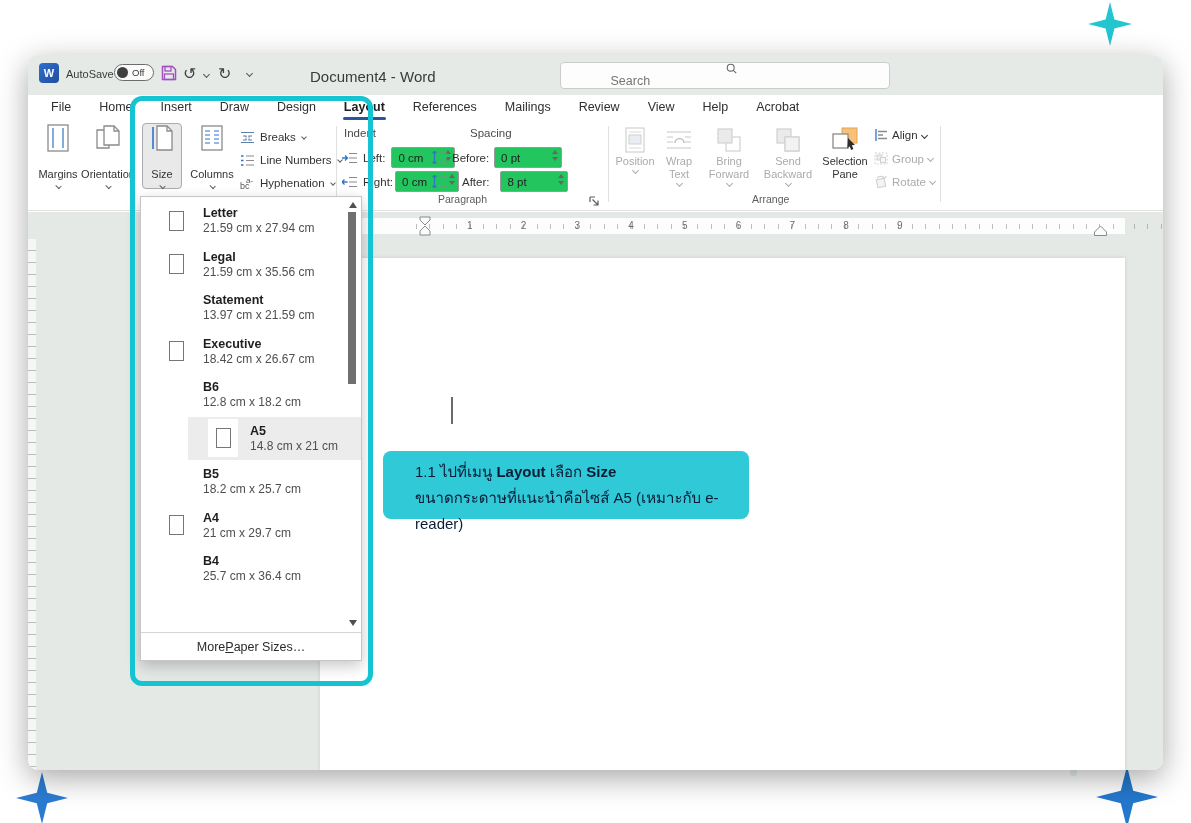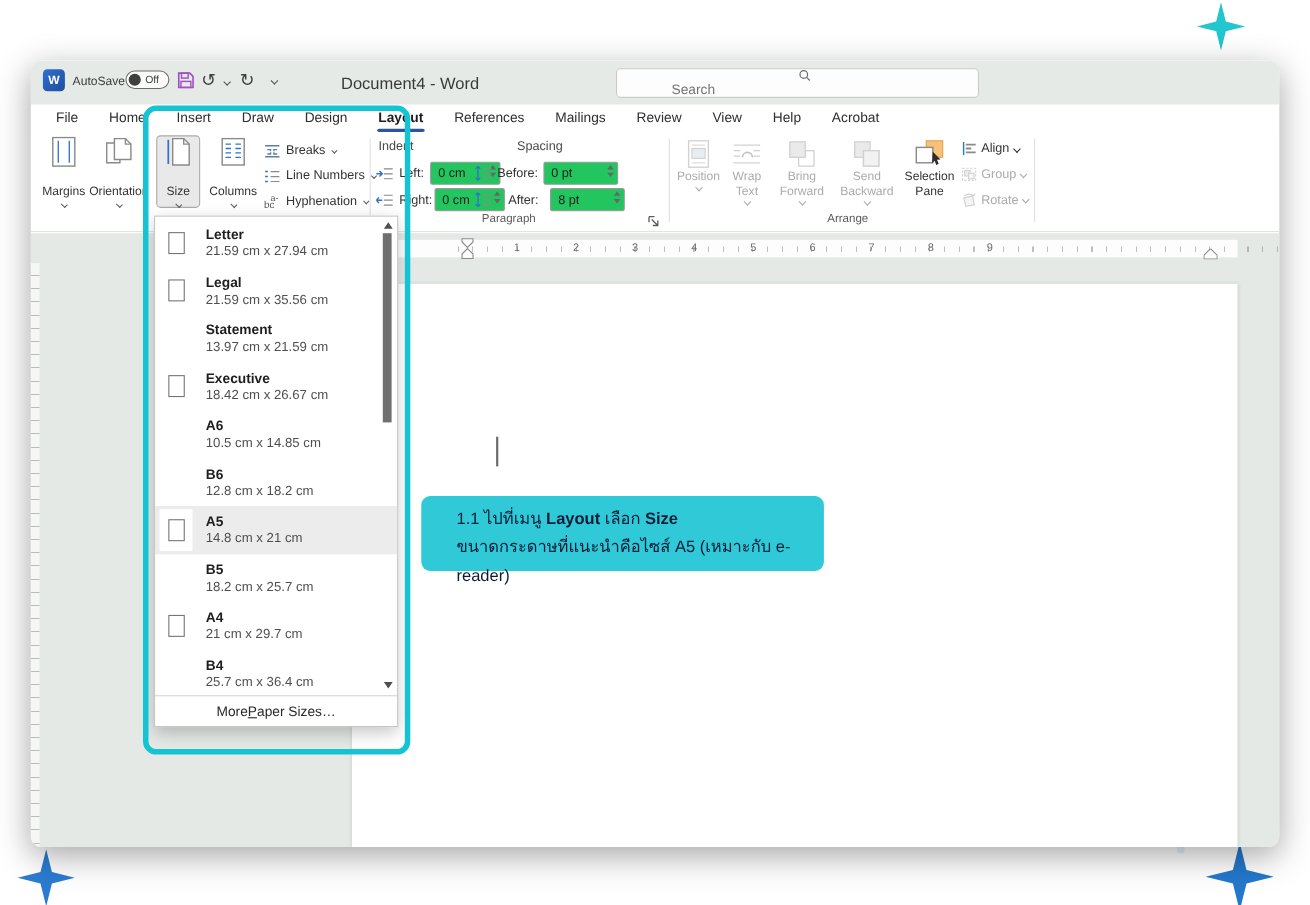--- a/index.html
+++ b/index.html
@@ -87,22 +87,22 @@
   .ruler-numbers span { width:53.75px; text-align:center; font-size:10px; color:#6d6d6d; line-height:16px; background:transparent; }
   .ind-marker { position:absolute; }
   .page { position:absolute; left:292px; top:46px; width:805px; height:512px; background:#fff;
           box-shadow:0 0 4px rgba(0,0,0,.12); }
   .caret-ibeam { position:absolute; left:131px; top:139px; width:1.6px; height:27px; background:#6b6b6b; }
 
   
   .dropdown { position:absolute; left:140px; top:196px; width:222px; height:465px; background:#fff;
               border:1px solid #c6c6c6; box-shadow:0 5px 14px rgba(0,0,0,.22); }
   .dd-items { position:absolute; left:0; top:2px; width:100%; }
-  .dd-row { height:43.5px; display:flex; align-items:center; padding-left:4px; }
-  .dd-row.selected { background:#ececec; }
+  .dd-row { height:43.5px; display:flex; align-items:center; padding-left:20px; }
+  .dd-row.selected { background:#ececec;margin-left:47px; }
   .dd-iconcell { width:30px; height:38px; display:flex; align-items:center; justify-content:center; }
   .dd-row.selected .dd-iconcell { background:#fff; }
   .paper { width:15px; height:20px; border:1.5px solid #767676; background:#fff; visibility:hidden; }
   .dd-iconcell.with-icon .paper { visibility:visible; }
   .dd-text { margin-left:12px; display:flex; flex-direction:column; }
   .dd-name { font-size:12.5px; font-weight:bold; color:#1e1e1e; }
   .dd-dims { font-size:12px; color:#4f4f4f; margin-top:1px; }
   .dd-footer { position:absolute; left:0; bottom:0; width:100%; height:28px; border-top:1px solid #d4d4d4;
                display:flex; align-items:center; justify-content:center; font-size:12.5px; color:#2a2a2a; }
   .dd-footer .accel { text-decoration:underline; }
@@ -548,29 +548,20 @@
       <div class="dd-row">
         <span class="dd-iconcell with-icon">
           <span class="paper"></span>
         </span>
         <span class="dd-text">
           <span class="dd-name">Executive</span>
           <span class="dd-dims">18.42 cm x 26.67 cm</span>
         </span>
       </div>
 
-      <div class="dd-row">
-        <span class="dd-iconcell">
-          <span class="paper"></span>
-        </span>
-        <span class="dd-text">
-          <span class="dd-name">A6</span>
-          <span class="dd-dims">10.5 cm x 14.85 cm</span>
-        </span>
-      </div>
 
       <div class="dd-row">
         <span class="dd-iconcell">
           <span class="paper"></span>
         </span>
         <span class="dd-text">
           <span class="dd-name">B6</span>
           <span class="dd-dims">12.8 cm x 18.2 cm</span>
         </span>
       </div>

